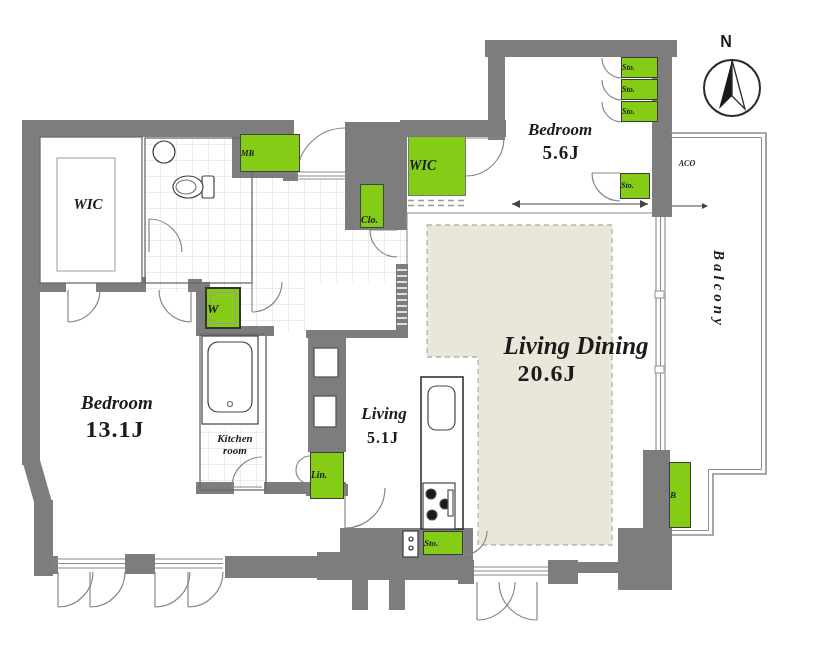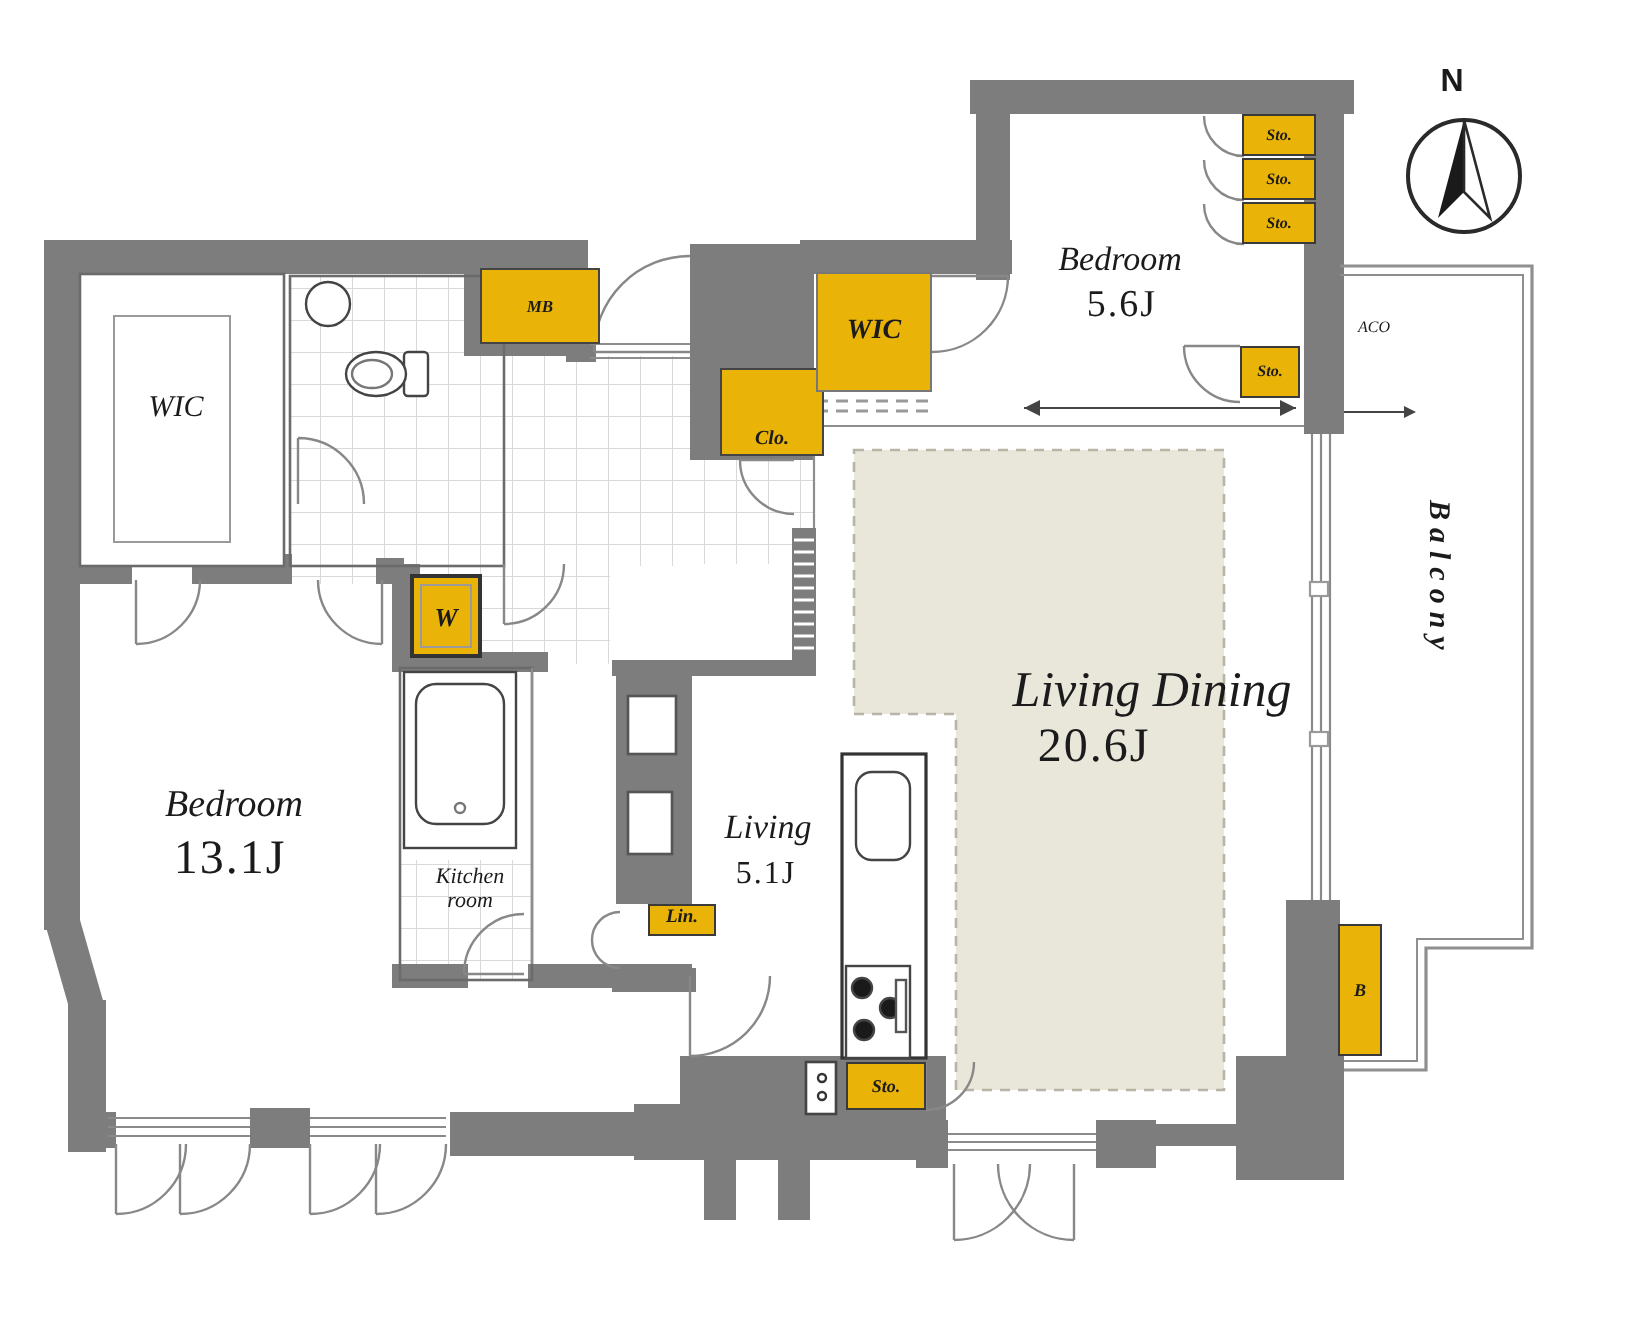--- a/index.html
+++ b/index.html
@@ -9,28 +9,28 @@
     --tile-line:#d9d9d9;
     --text:#1b1b1b;
   }
   html,body{margin:0;padding:0;background:#ffffff;}
   .stage{
     position:relative;width:826px;height:670px;background:#fff;overflow:hidden;
     font-family:"Liberation Serif",serif;color:var(--text);
   }
   .plan-svg{position:absolute;left:0;top:0;}
   .lbl{
-    position:absolute;font-weight:normal;font-style:italic;white-space:nowrap;
+    position:absolute;font-weight:bold;font-style:italic;white-space:nowrap;
     transform:translate(-50%,-50%);color:var(--text);line-height:1.05;text-align:center;
   }
   .num{font-style:normal;letter-spacing:1px;}
   .wrap{white-space:normal;}
   .fbox{
-    position:absolute;background:#eab308;border:1.5px solid #3a3a3a;box-sizing:border-box;
-    display:flex;align-items:center;justify-content:center;
+    position:absolute;background:#84cc16;border:1.5px solid #3a3a3a;box-sizing:border-box;
+    display:flex;align-items:center;
   }
   .fbox .bl{font-weight:bold;font-style:italic;color:var(--text);line-height:1;}
   .fbox .inner{position:absolute;border:1px solid #9a9a9a;}
   .balcony-lbl{
     position:absolute;writing-mode:vertical-rl;font-weight:bold;font-style:italic;
     font-size:15px;letter-spacing:4px;color:var(--text);
   }
   .north{font-family:"Liberation Sans",sans-serif;font-style:normal;font-weight:bold;}
 </style>
 </head>
@@ -182,21 +182,21 @@
     <circle cx="732" cy="88" r="28" fill="none" stroke="#2a2a2a" stroke-width="2"></circle>
     <polygon points="732,60 719,109 732,96" fill="#1a1a1a"></polygon>
     <polygon points="732,60 745,109 732,96" fill="#ffffff" stroke="#2a2a2a" stroke-width="1.3"></polygon>
   </g>
 </svg>
 
 <div class="fbox" style="left:240px;top:134px;width:60px;height:38px;border-width:1px;border-color:#444;">
   <span class="bl" style="font-size:8.5px;">MB</span>
 </div>
 
-<div class="fbox" style="left:360px;top:184px;width:52px;height:44px;border-width:1px;border-color:#444;align-items:flex-end;padding-bottom:2px;">
+<div class="fbox" style="left:360px;top:184px;width:24px;height:44px;border-width:1px;border-color:#444;align-items:flex-end;padding-bottom:2px;">
   <span class="bl" style="font-size:10px;">Clo.</span>
 </div>
 
 <div class="fbox" style="left:408px;top:136px;width:58px;height:60px;border-width:1px;border-color:#777;">
   <span class="bl" style="font-size:14px;">WIC</span>
 </div>
 
 <div class="fbox" style="left:621px;top:57px;width:37px;height:21px;">
   <span class="bl" style="font-size:8px;">Sto.</span>
 </div>
@@ -212,21 +212,21 @@
 <div class="fbox" style="left:423px;top:531px;width:40px;height:24px;">
   <span class="bl" style="font-size:9px;">Sto.</span>
 </div>
 
 
 <div class="fbox" style="left:205px;top:287px;width:36px;height:42px;border-width:2px;border-color:#333;">
   <div class="inner" style="left:3px;top:3px;right:3px;bottom:3px;"></div>
   <span class="bl" style="font-size:13px;position:relative;">W</span>
 </div>
 
-<div class="fbox" style="left:324px;top:452px;width:34px;height:16px;">
+<div class="fbox" style="left:310px;top:452px;width:34px;height:47px;">
   <span class="bl" style="font-size:9.5px;">Lin.</span>
 </div>
 
 <div class="fbox" style="left:669px;top:462px;width:22px;height:66px;">
   <span class="bl" style="font-size:9px;">B</span>
 </div>
 
 <div class="lbl" style="left:560px;top:130px;font-size:17px;">Bedroom</div>
 <div class="lbl num" style="left:561px;top:153px;font-size:19px;">5.6J</div>
 

